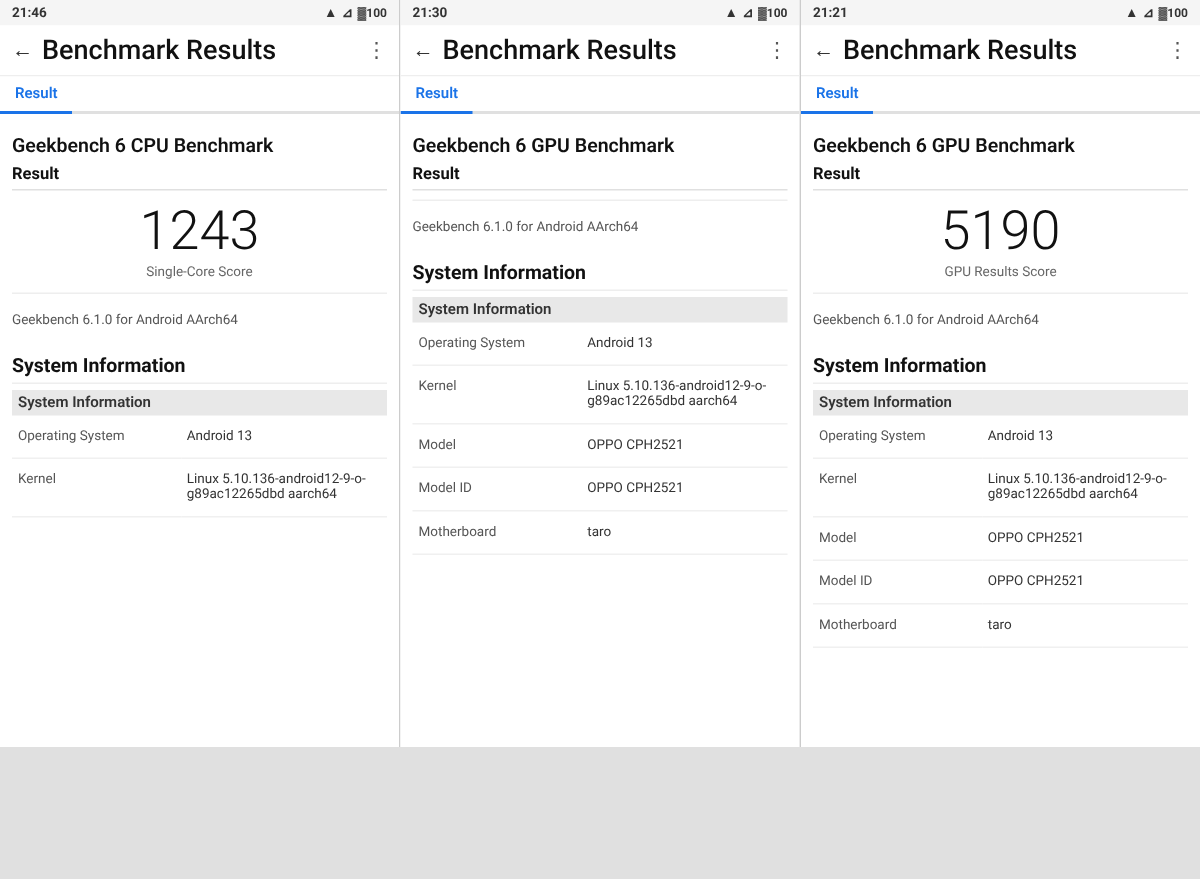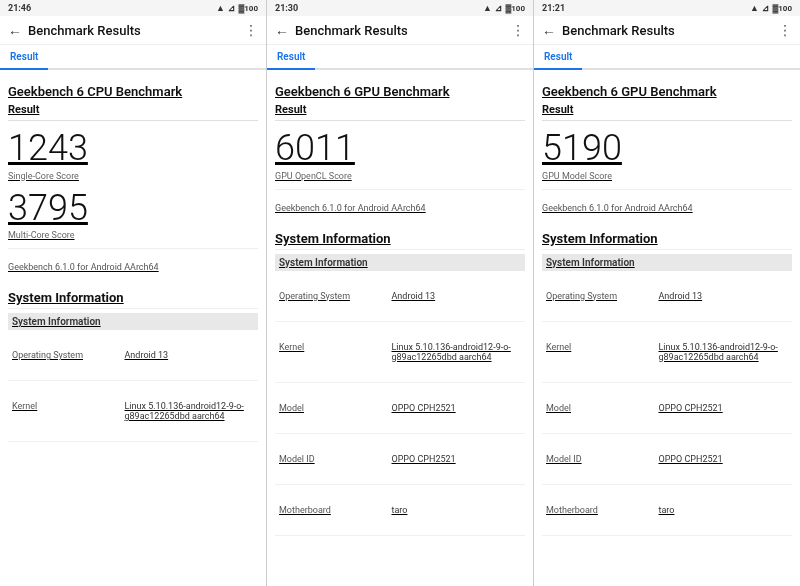--- a/index.html
+++ b/index.html
@@ -48,21 +48,21 @@
       background: #fff;
       border-bottom: 1px solid #eee;
     }
     .back-arrow {
       font-size: 14px;
       color: #333;
       margin-right: 6px;
       cursor: pointer;
     }
     .top-bar-title {
-      font-size: 13px;
+      font-size: 18px;
       font-weight: 500;
       flex: 1;
       color: #111;
     }
     .menu-dots {
       font-size: 14px;
       color: #555;
       cursor: pointer;
     }
 
@@ -85,40 +85,40 @@
       color: #1a73e8;
       border-bottom: 2px solid #1a73e8;
     }
 
     
     .content {
       flex: 1;
       overflow-y: auto;
       padding: 8px;
       background: #fff;
-      text-decoration: underline;
     }
     .section-title {
       font-size: 13px;
       font-weight: 600;
       color: #111;
       margin-bottom: 4px;
       margin-top: 6px;
     }
     .big-score {
       font-size: 36px;
       font-weight: 300;
       color: #111;
+      text-align: center;
       line-height: 1.1;
       margin: 8px 0 2px 0;
     }
     .score-label {
       font-size: 9px;
       color: #666;
-      text-align: left;
+      text-align: center;
       margin-bottom: 8px;
     }
     .score-group {
       margin: 4px 0;
     }
     .geekbench-note {
       font-size: 9px;
       color: #555;
       margin: 6px 0;
       border-top: 1px solid #eee;
@@ -144,21 +144,21 @@
       background: #e8e8e8;
       padding: 3px 4px;
       font-size: 10px;
       font-weight: 600;
       color: #333;
     }
     .sys-row {
       border-bottom: 1px solid #f0f0f0;
     }
     .sys-row td {
-      padding: 20px 4px;
+      padding: 9px 4px;
       font-size: 9px;
       color: #333;
       vertical-align: top;
     }
     .sys-row td:first-child {
       color: #555;
       width: 45%;
     }
     .result-label {
       font-size: 11px;
@@ -168,21 +168,21 @@
     }
     .divider {
       border: none;
       border-top: 1px solid #e0e0e0;
       margin: 4px 0;
     }
   </style>
 </head>
 <body>
 
-<div id="app" style="display:flex; width:800px; height:586px; overflow:hidden;">
+<div id="app" style="display:flex; width:800px; height:498px; overflow:hidden;">
     <div class="phone-panel">
     <div class="status-bar">
       <span>21:46</span>
       <div class="status-icons">
         <span>▲</span>
         <span>⊿</span>
         <span style="font-size:8px;">▓100</span>
       </div>
     </div>
 
@@ -198,24 +198,20 @@
   <div class="content">
     <div class="section-title">Geekbench 6 CPU Benchmark</div>
     <div class="result-label">Result</div>
     <hr class="divider">
 
       <div class="score-group">
         <div class="big-score">1243</div>
         <div class="score-label">Single-Core Score</div>
       </div>
 
-      <div class="score-group">
-        <div class="big-score">3795</div>
-        <div class="score-label">Multi-Core Score</div>
-      </div>
 
     <div class="geekbench-note">Geekbench 6.1.0 for Android AArch64</div>
 
     <div class="sys-info-section">
       <div class="sys-info-header">System Information</div>
       <table class="sys-table">
         <thead>
           <tr>
             <td colspan="2" class="sys-table-header">System Information</td>
           </tr>
@@ -254,24 +250,20 @@
     </div>
 
     <div class="tab-bar">
       <div class="tab-item active">Result</div>
     </div>
   <div class="content">
     <div class="section-title">Geekbench 6 GPU Benchmark</div>
     <div class="result-label">Result</div>
     <hr class="divider">
 
-      <div class="score-group">
-        <div class="big-score">6011</div>
-        <div class="score-label">GPU OpenCL Score</div>
-      </div>
 
     <div class="geekbench-note">Geekbench 6.1.0 for Android AArch64</div>
 
     <div class="sys-info-section">
       <div class="sys-info-header">System Information</div>
       <table class="sys-table">
         <thead>
           <tr>
             <td colspan="2" class="sys-table-header">System Information</td>
           </tr>
@@ -327,21 +319,21 @@
     <div class="tab-bar">
       <div class="tab-item active">Result</div>
     </div>
   <div class="content">
     <div class="section-title">Geekbench 6 GPU Benchmark</div>
     <div class="result-label">Result</div>
     <hr class="divider">
 
       <div class="score-group">
         <div class="big-score">5190</div>
-        <div class="score-label">GPU Model Score</div>
+        <div class="score-label">GPU Results Score</div>
       </div>
 
     <div class="geekbench-note">Geekbench 6.1.0 for Android AArch64</div>
 
     <div class="sys-info-section">
       <div class="sys-info-header">System Information</div>
       <table class="sys-table">
         <thead>
           <tr>
             <td colspan="2" class="sys-table-header">System Information</td>

